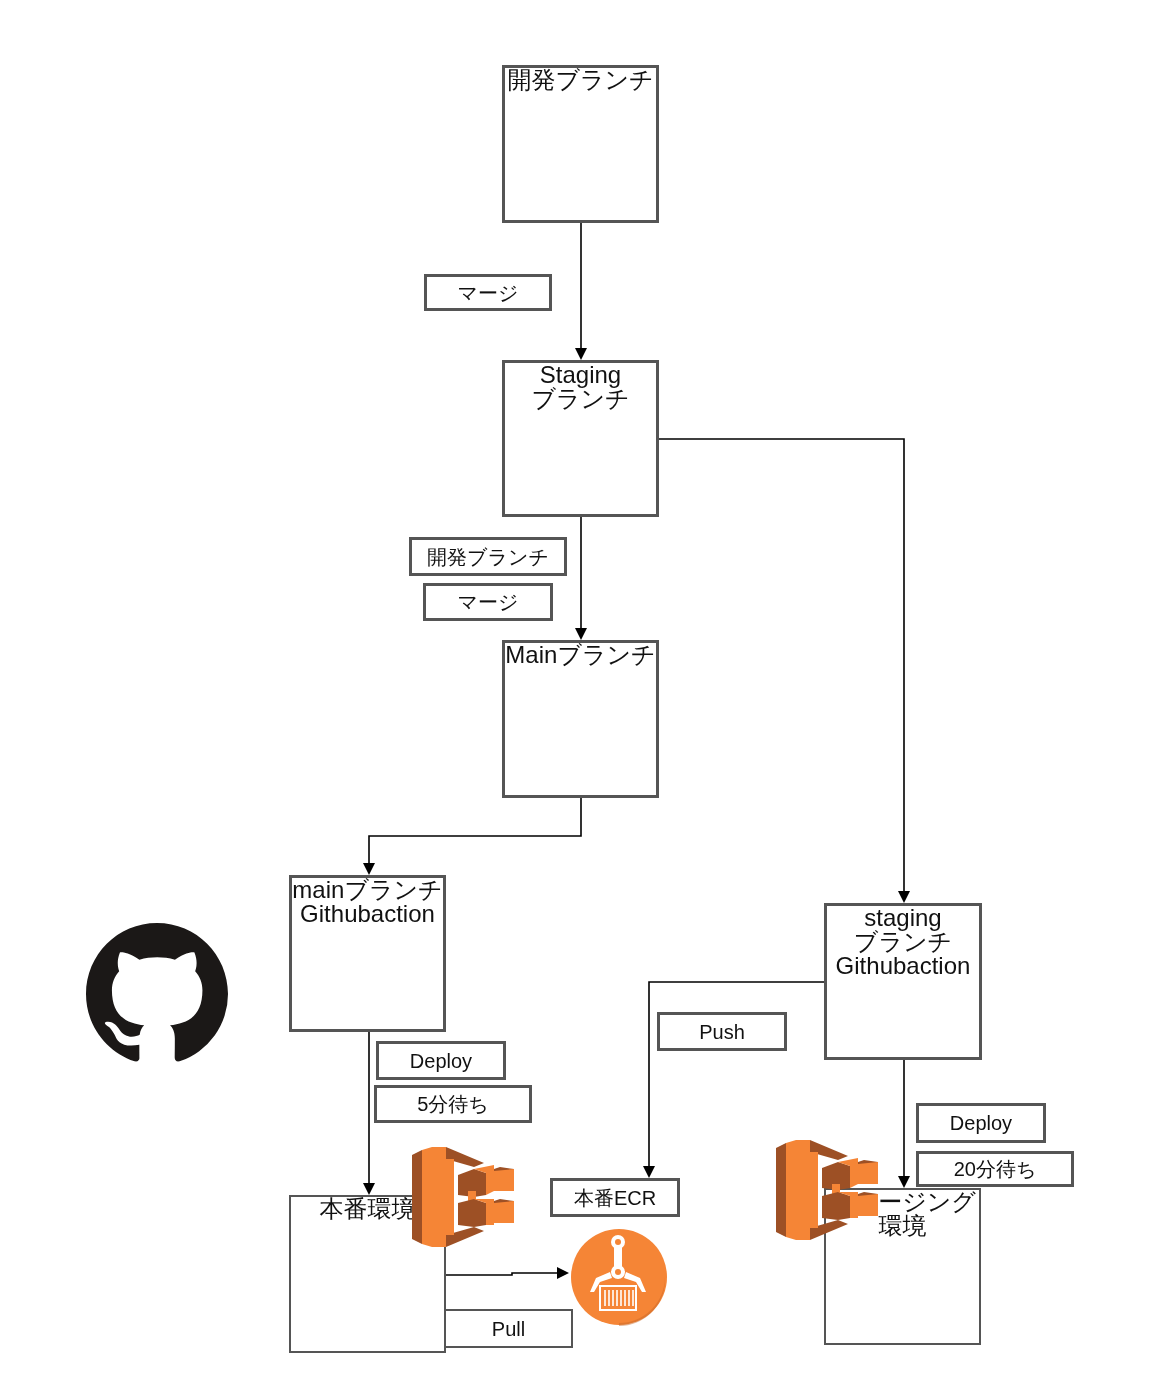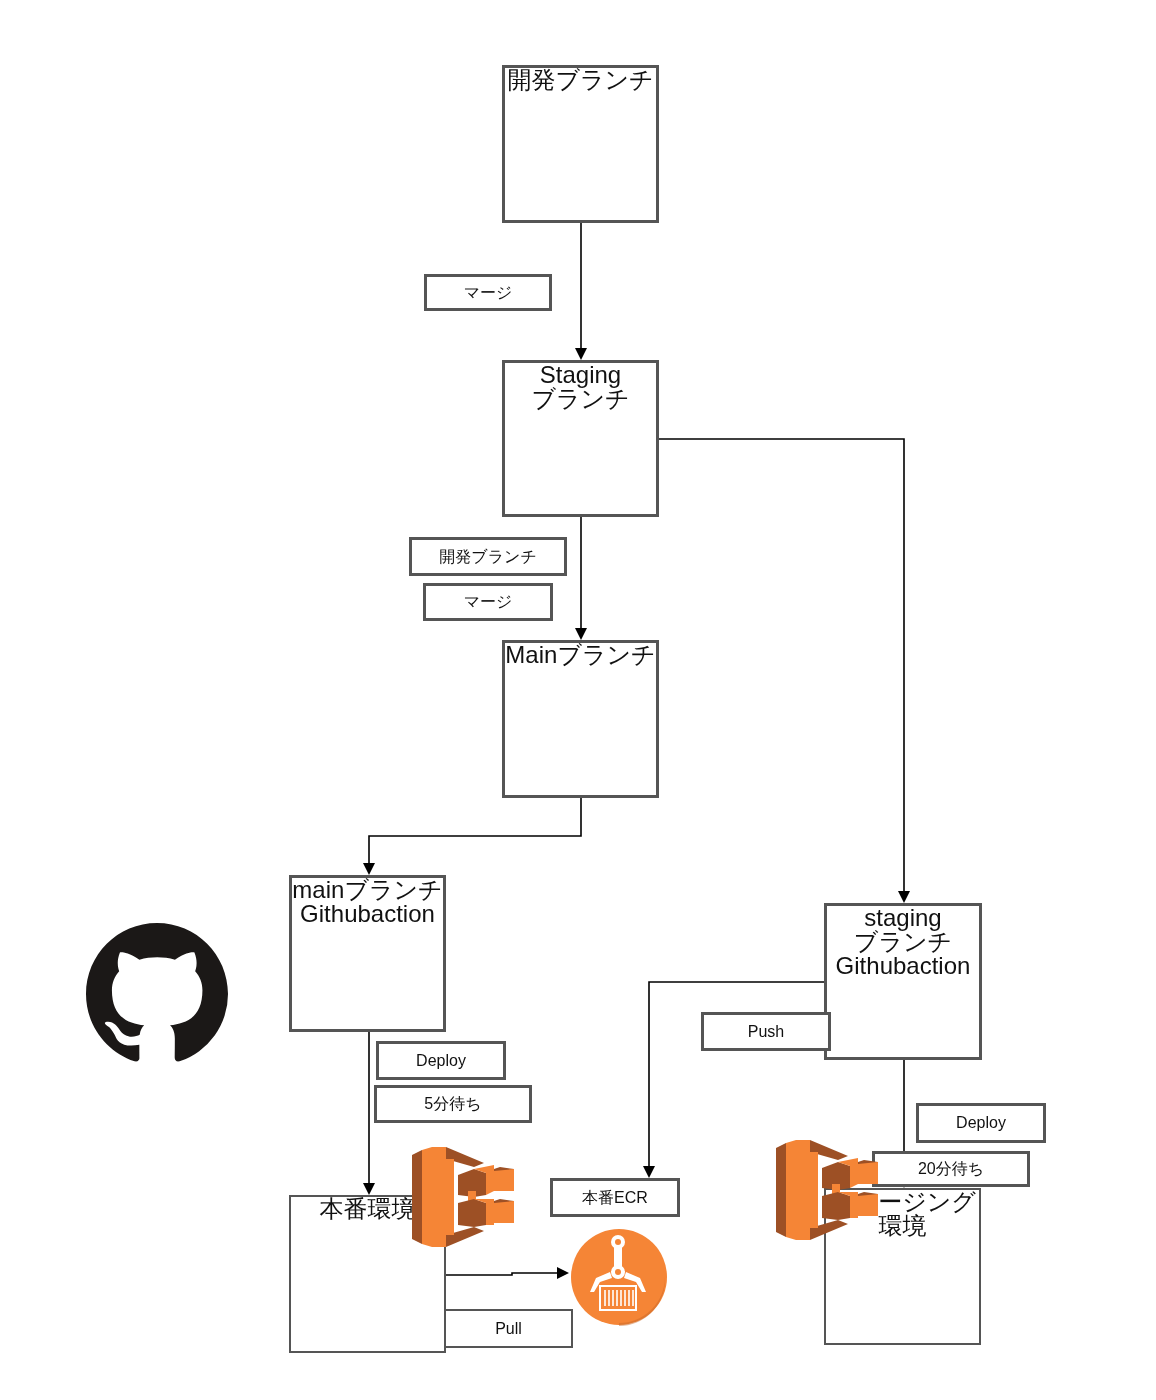--- a/index.html
+++ b/index.html
@@ -5,21 +5,21 @@
     html, body { margin: 0; padding: 0; background: #ffffff; }
     body { width: 1156px; height: 1400px; position: relative; overflow: hidden;
            font-family: "Liberation Sans", "DejaVu Sans", sans-serif; color: #111; }
     #canvas { position: absolute; left: 0; top: 0; width: 1156px; height: 1400px; }
     .node { position: absolute; box-sizing: border-box; border: 3px solid #555555; background: #ffffff;
             display: flex; align-items: flex-start; justify-content: center; text-align: center;
             font-size: 24px; line-height: 24px; white-space: pre-line; }
     .node.thin { border-width: 2px; background: transparent; }
     .label { position: absolute; box-sizing: border-box; border: 3px solid #555555; background: #ffffff;
              display: flex; align-items: center; justify-content: center; text-align: center;
-             font-size: 16px; line-height: 22px; }
+             font-size: 20px; line-height: 22px; }
     .icon { position: absolute; }
     svg.edges { position: absolute; left: 0; top: 0; }
   </style>
 </head>
 <body>
 
 <div id="canvas">
 
   <svg class="edges" width="1156" height="1400">
     <defs>
@@ -50,25 +50,25 @@
 Githubaction</span></div>
   <div class="node thin" style="left:289px;top:1195px;width:157px;height:158px;"><span>本番環境</span></div>
   <div class="node thin" style="left:824px;top:1188px;width:157px;height:157px;"><span>ステージング
 環境</span></div>
 
   <div class="label" style="left:424px;top:274px;width:128px;height:37px;">マージ</div>
   <div class="label" style="left:409px;top:537px;width:158px;height:39px;">開発ブランチ</div>
   <div class="label" style="left:423px;top:583px;width:130px;height:38px;">マージ</div>
   <div class="label" style="left:376px;top:1041px;width:130px;height:39px;">Deploy</div>
   <div class="label" style="left:374px;top:1085px;width:158px;height:38px;">5分待ち</div>
-  <div class="label" style="left:657px;top:1012px;width:130px;height:39px;margin-left:44px;">Push</div>
+  <div class="label" style="left:657px;top:1012px;width:130px;height:39px;">Push</div>
   <div class="label" style="left:550px;top:1178px;width:130px;height:39px;text-align:right;">本番ECR</div>
   <div class="label" style="left:446px;top:1309px;width:127px;height:39px;border-width:2px;border-left-width:0;">Pull</div>
   <div class="label" style="left:916px;top:1103px;width:130px;height:40px;">Deploy</div>
-  <div class="label" style="left:872px;top:1151px;width:158px;height:36px;">20分待ち</div>
+  <div class="label" style="left:916px;top:1151px;width:158px;height:36px;">20分待ち</div>
 
   <div class="icon" style="left:86px;top:923px;width:142px;height:142px;">
     <svg width="142" height="142" viewBox="0 0 16 16">
       <path fill="#1B1817" d="M8 0C3.58 0 0 3.58 0 8c0 3.54 2.29 6.53 5.47 7.59.4.07.55-.17.55-.38 0-.19-.01-.82-.01-1.49-2.01.37-2.53-.49-2.69-.94-.09-.23-.48-.94-.82-1.13-.28-.15-.68-.52-.01-.53.63-.01 1.08.58 1.23.82.72 1.21 1.87.87 2.33.66.07-.52.28-.87.51-1.07-1.78-.2-3.64-.89-3.64-3.95 0-.87.31-1.59.82-2.15-.08-.2-.36-1.02.08-2.12 0 0 .67-.21 2.2.82.64-.18 1.32-.27 2-.27.68 0 1.36.09 2 .27 1.53-1.04 2.2-.82 2.2-.82.44 1.1.16 1.92.08 2.12.51.56.82 1.27.82 2.15 0 3.07-1.87 3.75-3.65 3.95.29.25.54.73.54 1.48 0 1.07-.01 1.93-.01 2.2 0 .21.15.46.55.38A8.013 8.013 0 0016 8c0-4.42-3.58-8-8-8z"></path>
     </svg>
   </div>
 
   <div class="icon" style="left:408px;top:1147px;width:108px;height:100px;">
     <svg width="108" height="100" viewBox="0 0 108 100">
       <polygon points="4,8 14,3 14,97 4,92" fill="#9D5025"></polygon>

